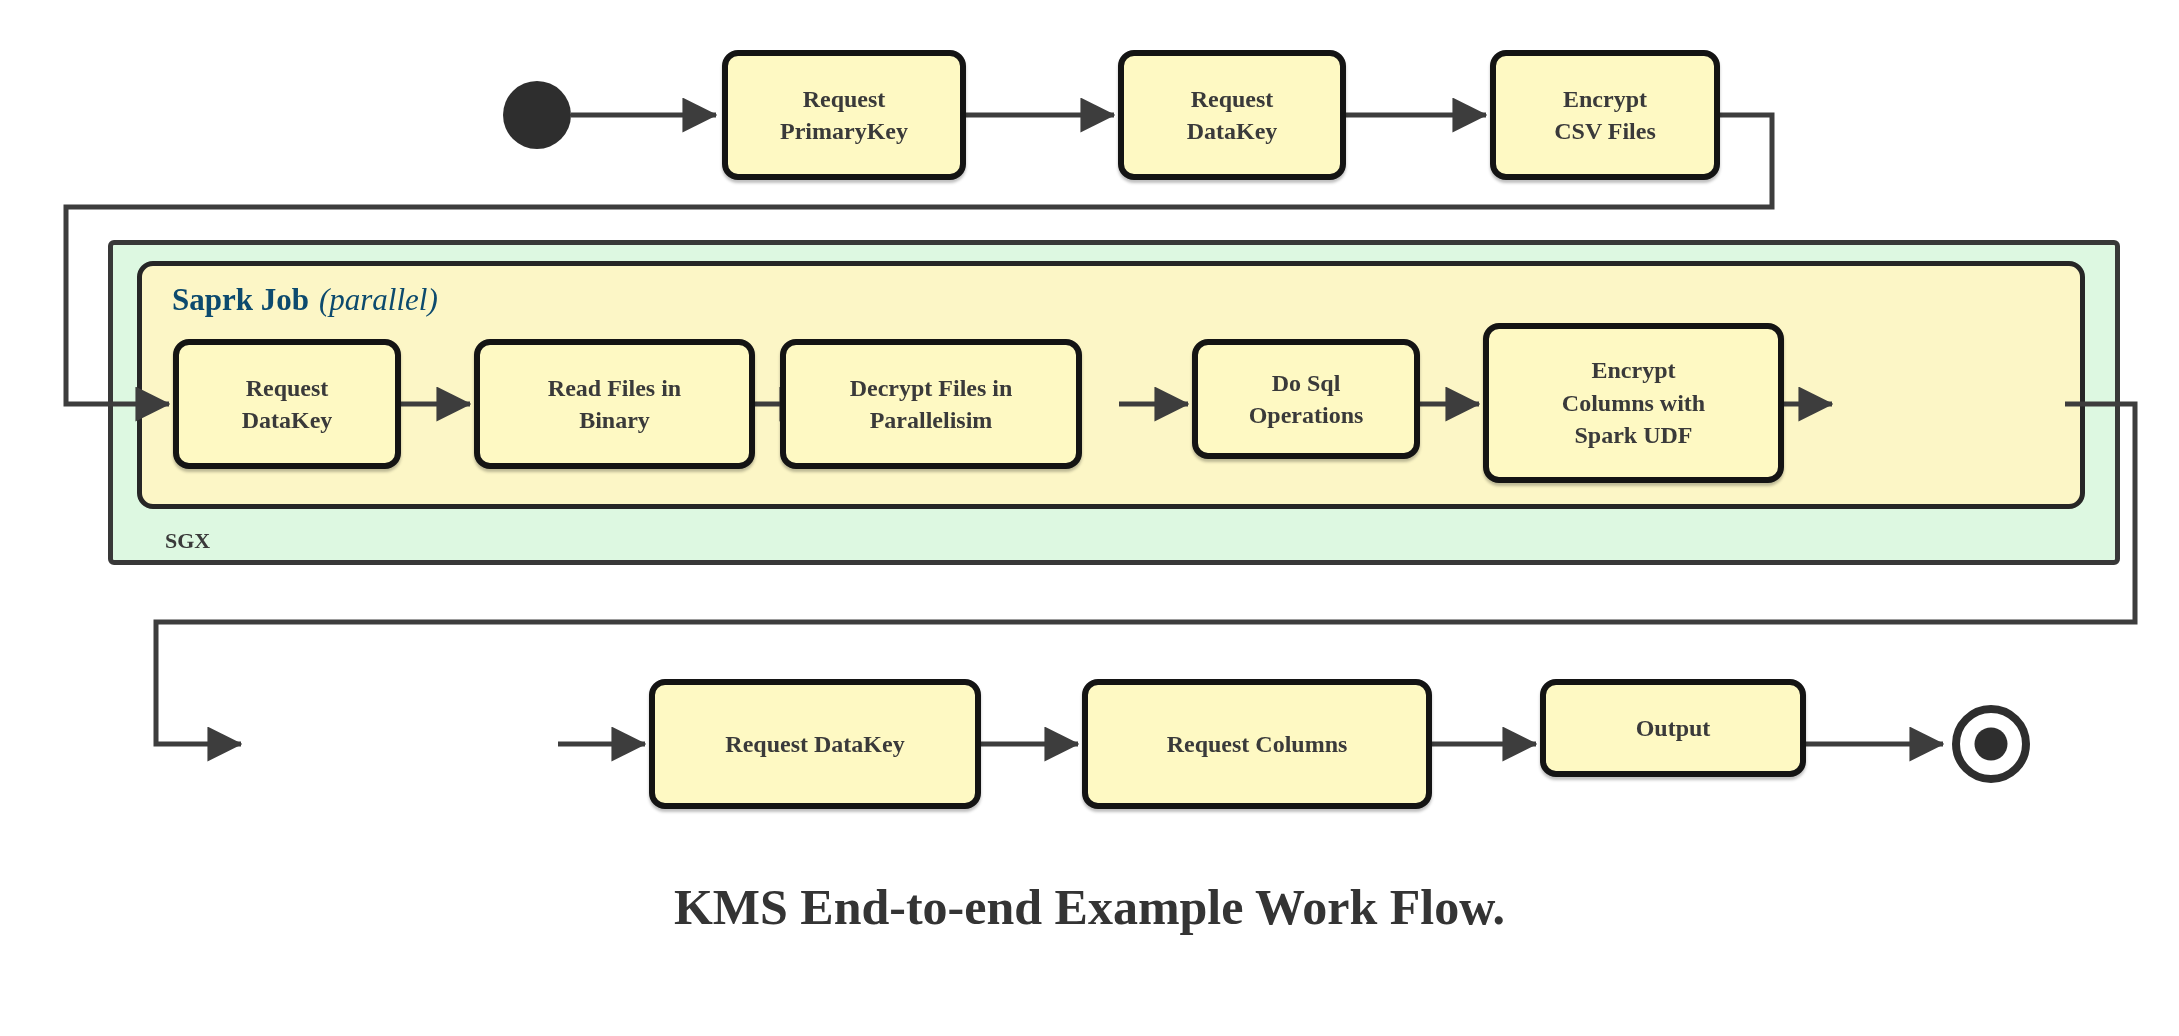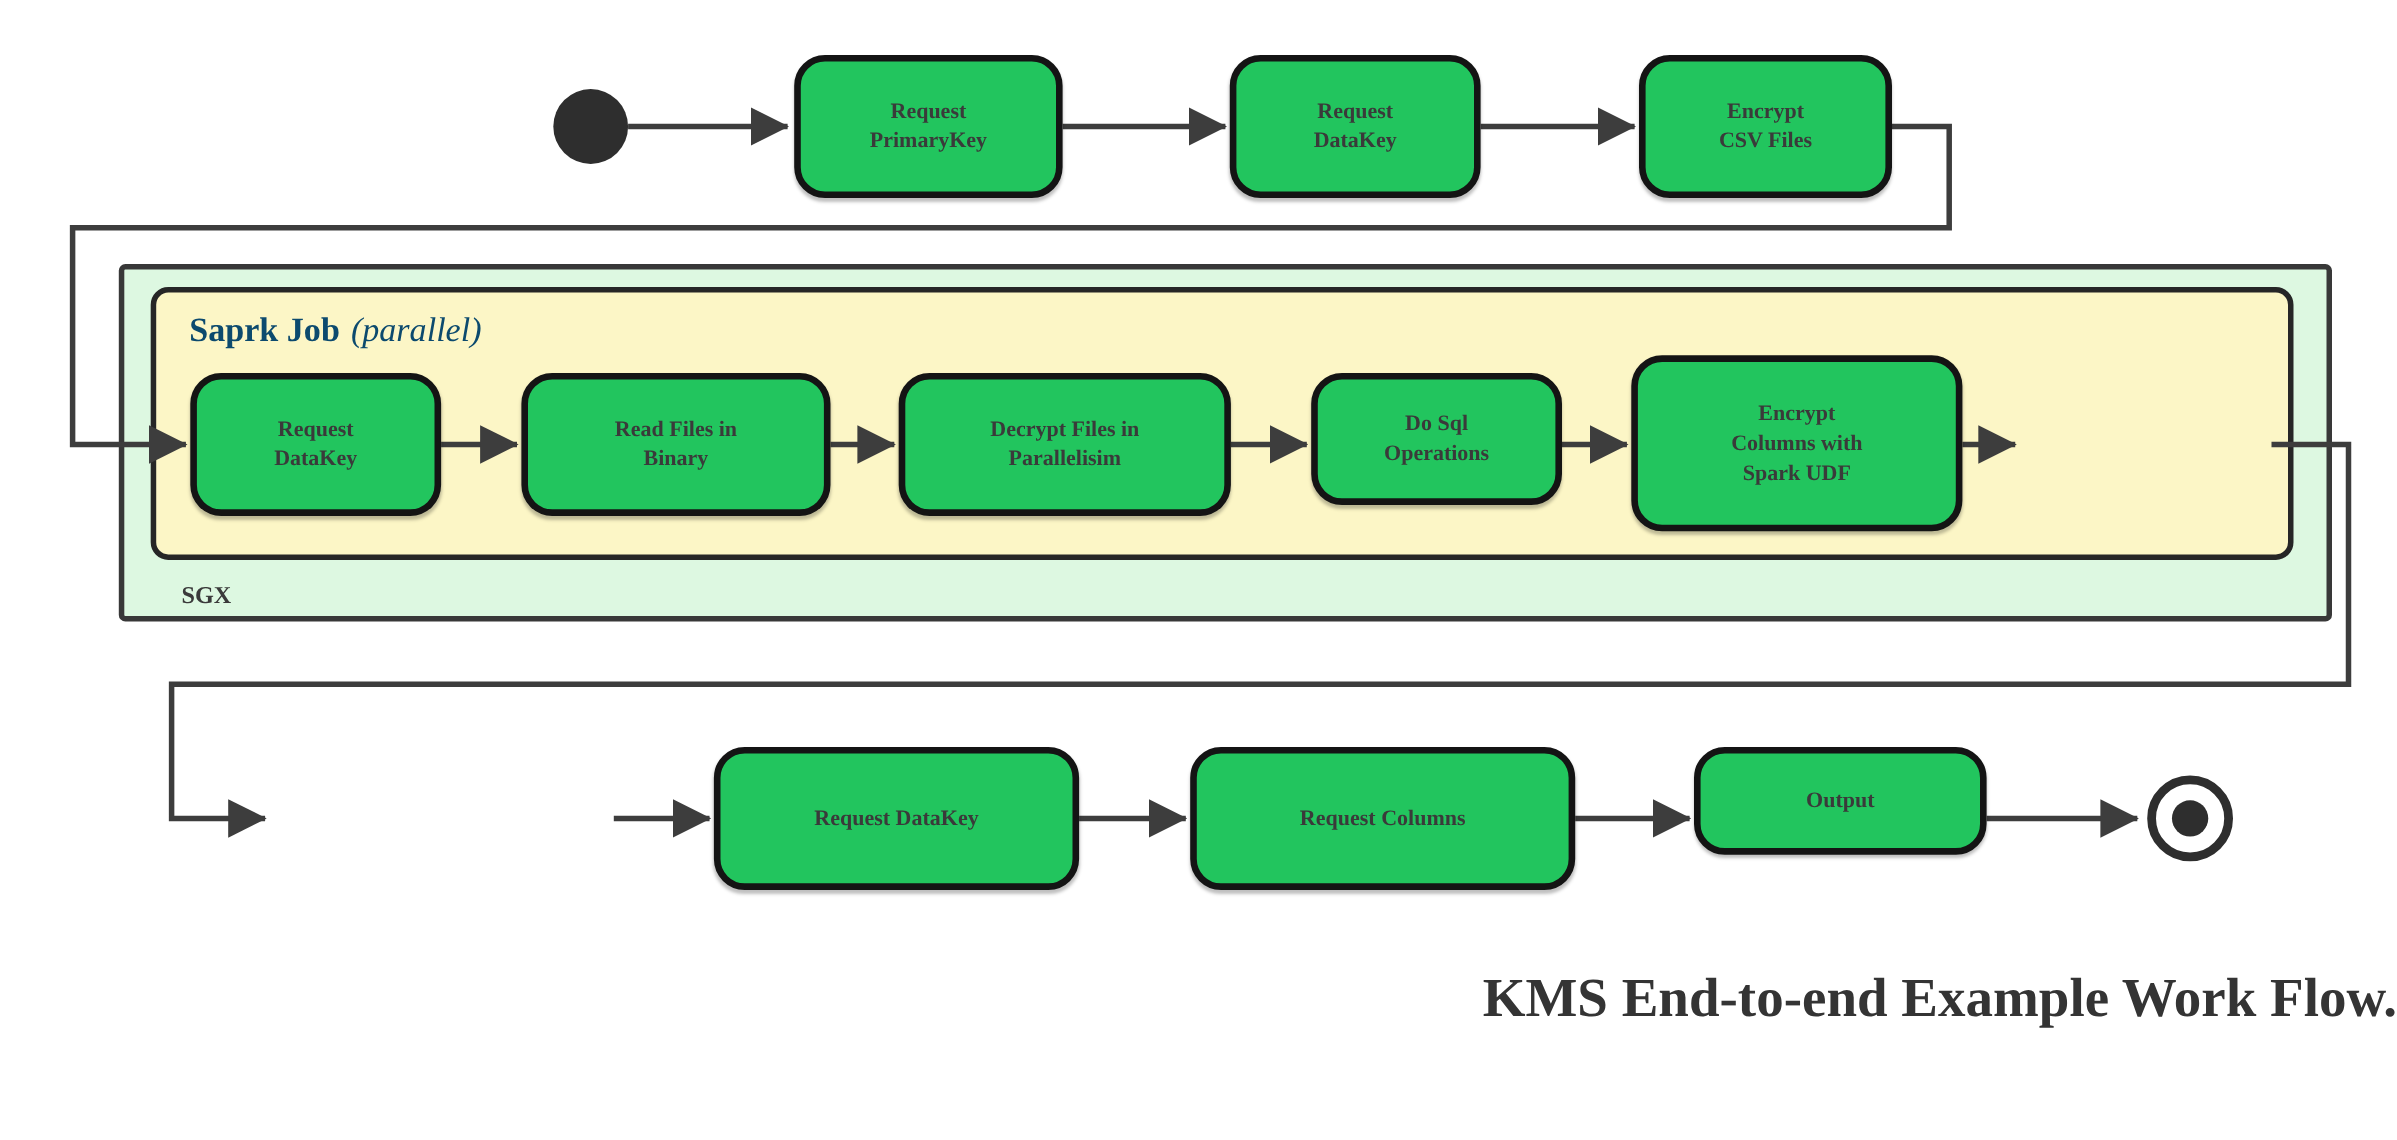--- a/index.html
+++ b/index.html
@@ -25,31 +25,31 @@
     font-size:31px;color:#0c4a6e;white-space:nowrap;
   }
   .group-label .bold{font-weight:bold;}
   .group-label .ital{font-style:italic;margin-left:10px;}
   .sgx-label{
     position:absolute;left:52px;bottom:6px;
     font-size:22px;font-weight:bold;color:#3a3a3a;
   }
   .node{
     position:absolute;box-sizing:border-box;
-    background:#22c55e;
-    border:6px solid #141414;border-radius:28px;
+    background:#fef9c3;
+    border:6px solid #141414;border-radius:16px;
     display:flex;align-items:center;justify-content:center;
     text-align:center;
-    font-weight:bold;font-size:20px;line-height:1.35;color:#3a3a3a;
+    font-weight:bold;font-size:24px;line-height:1.35;color:#3a3a3a;
     white-space:pre-line;
     box-shadow:0 3px 3px rgba(0,0,0,0.25);
   }
   .caption{
     position:absolute;left:0;top:878px;width:2179px;
-    text-align:right;
+    text-align:center;
     font-weight:bold;font-size:50px;color:#343434;
   }
 </style>
 </head>
 <body>
 
 <div class="canvas">
 
   <div class="container-box sgx">
     <div class="sgx-label">SGX</div>
@@ -93,21 +93,21 @@
 PrimaryKey</div>
   <div class="node" style="left:1118px;top:50px;width:228px;height:130px;">Request
 DataKey</div>
   <div class="node" style="left:1490px;top:50px;width:230px;height:130px;">Encrypt
 CSV Files</div>
 
   <div class="node" style="left:173px;top:339px;width:228px;height:130px;">Request
 DataKey</div>
   <div class="node" style="left:474px;top:339px;width:281px;height:130px;">Read Files in
 Binary</div>
-  <div class="node" style="left:817px;top:339px;width:302px;height:130px;">Decrypt Files in
+  <div class="node" style="left:780px;top:339px;width:302px;height:130px;">Decrypt Files in
 Parallelisim</div>
   <div class="node" style="left:1192px;top:339px;width:228px;height:120px;">Do Sql
 Operations</div>
   <div class="node" style="left:1483px;top:323px;width:301px;height:160px;">Encrypt
 Columns with
 Spark UDF</div>
 
   <div class="node" style="left:649px;top:679px;width:332px;height:130px;">Request DataKey</div>
   <div class="node" style="left:1082px;top:679px;width:350px;height:130px;">Request Columns</div>
   <div class="node" style="left:1540px;top:679px;width:266px;height:98px;">Output</div>

